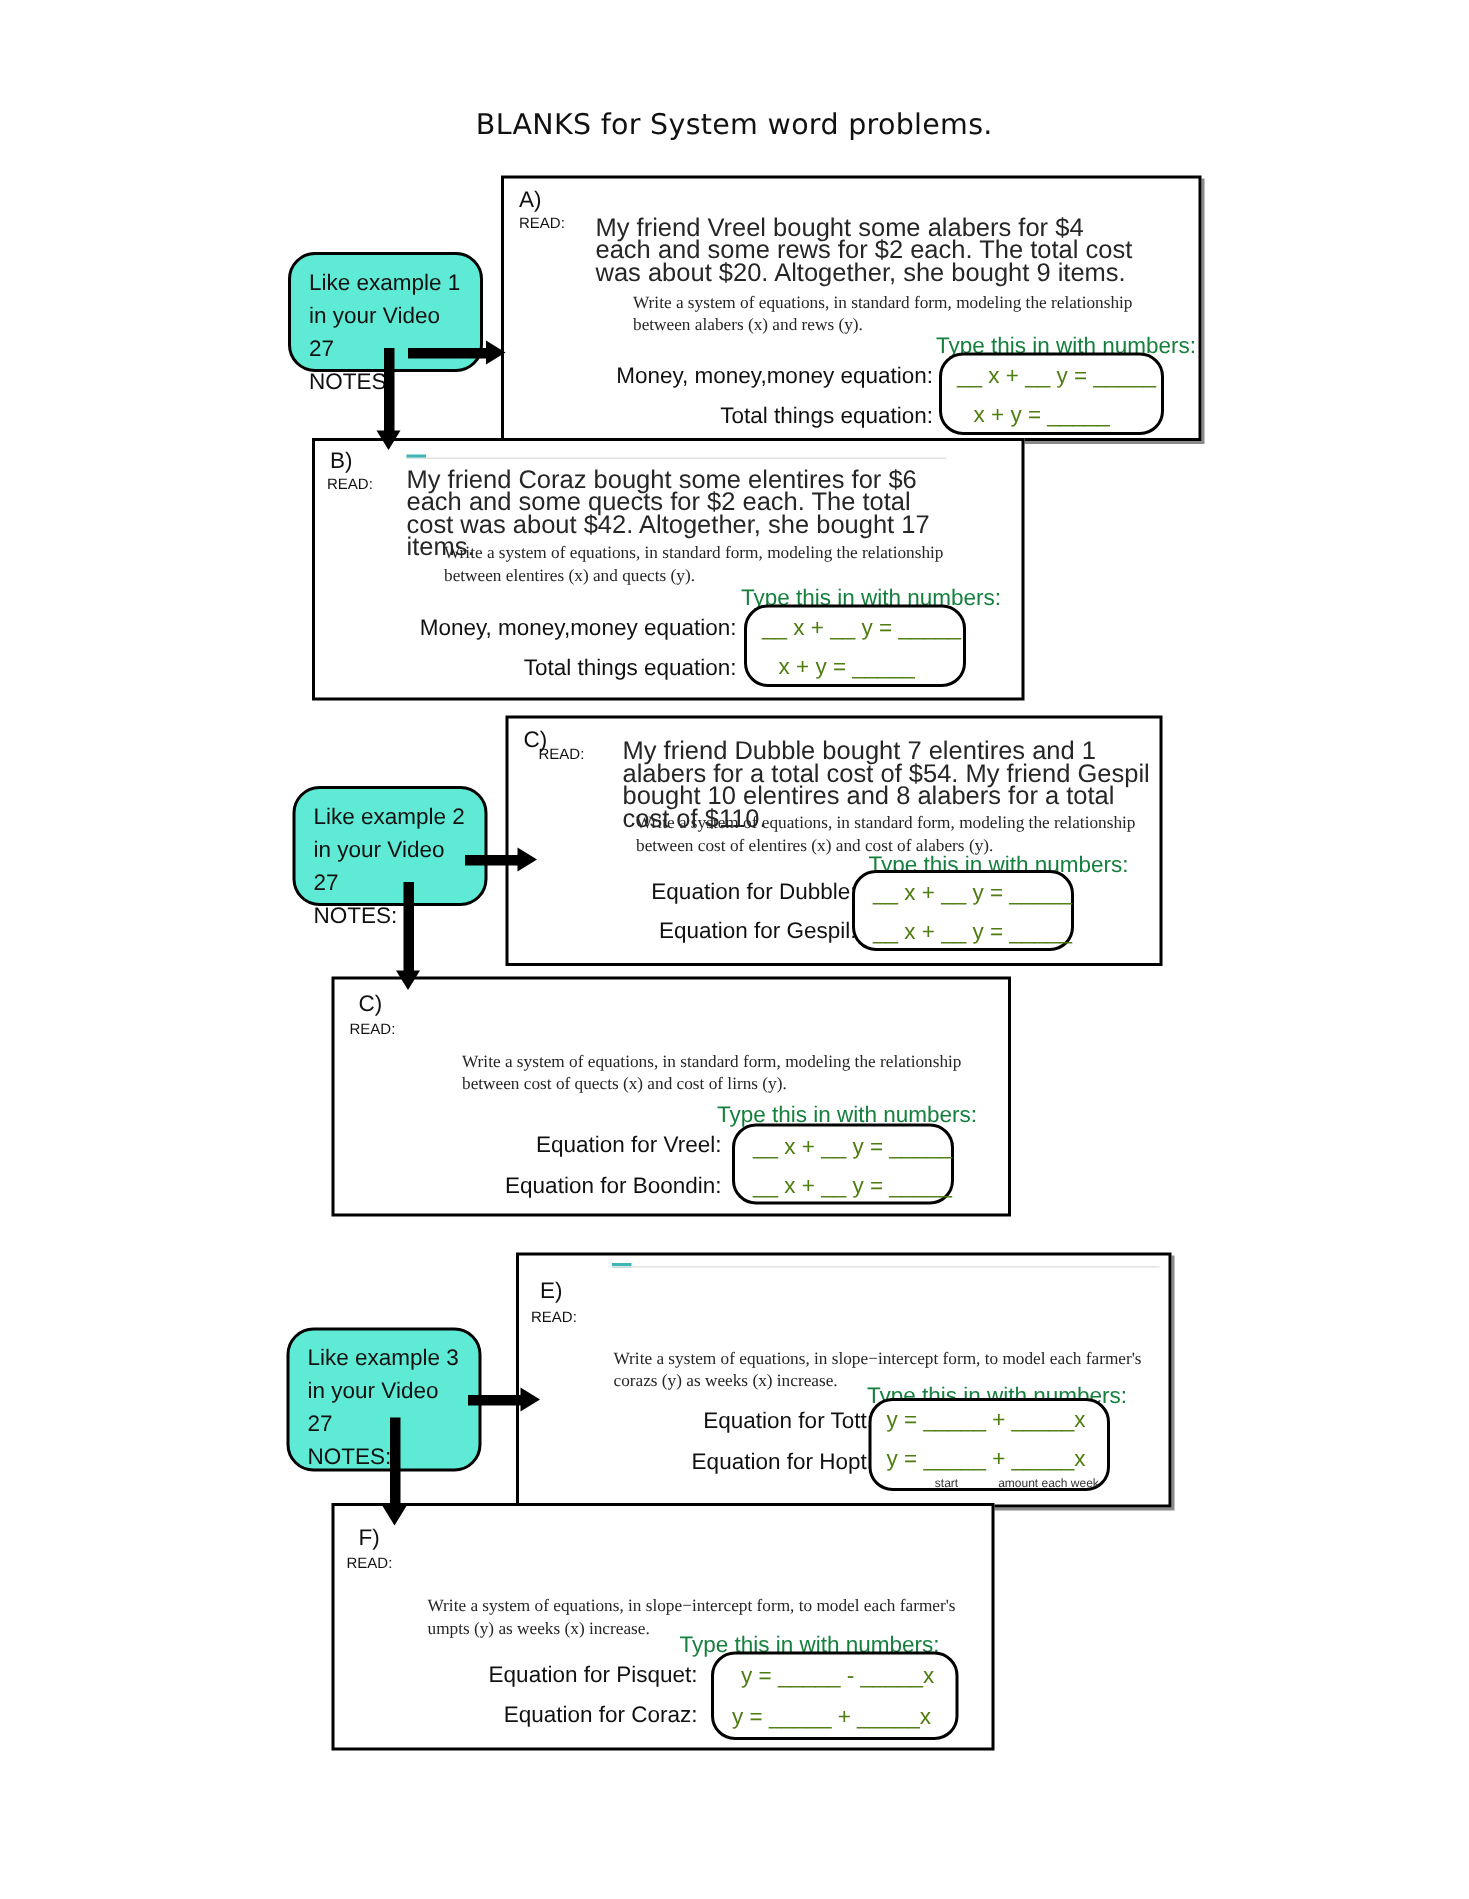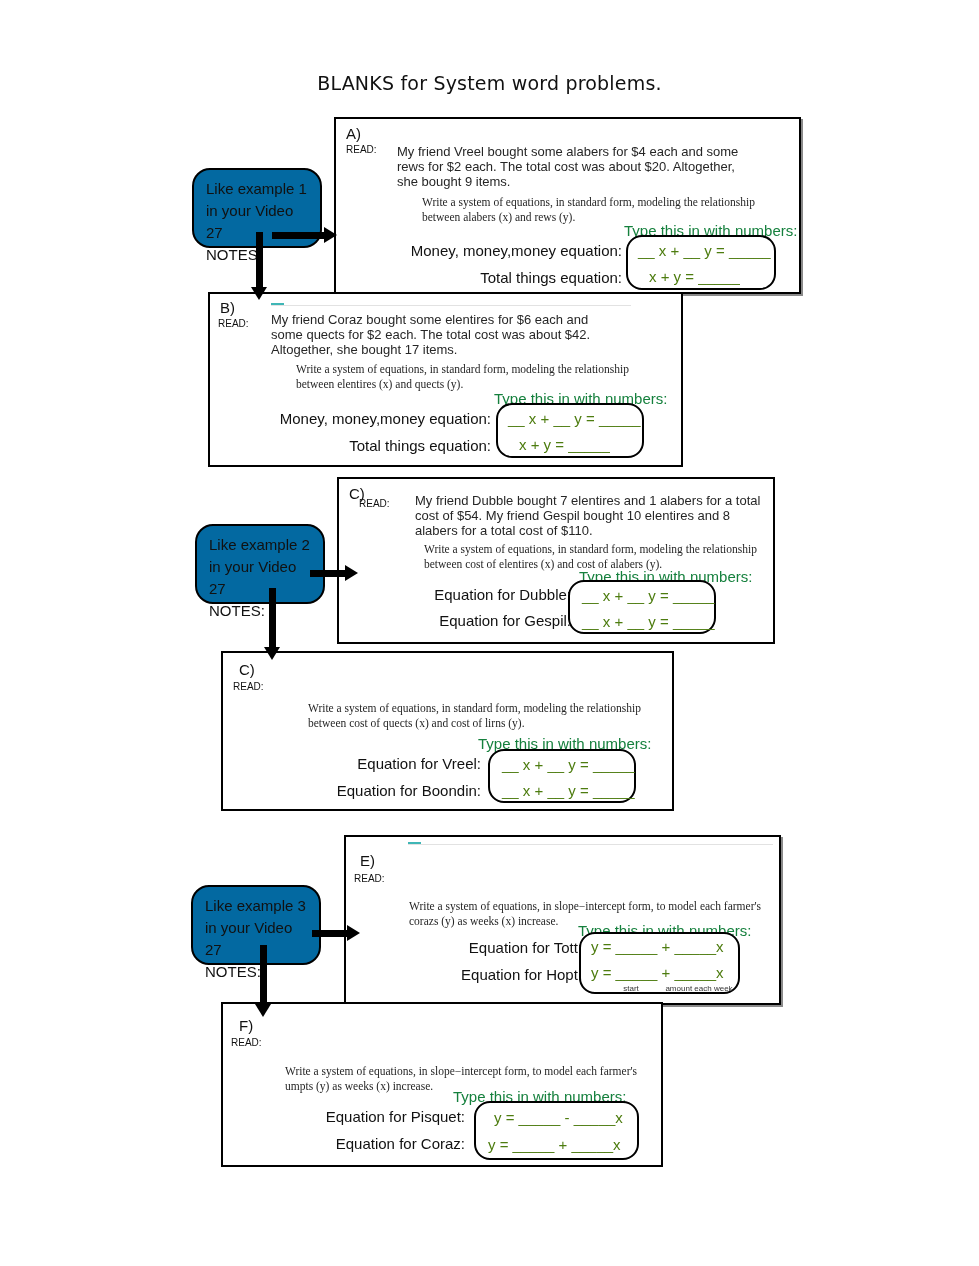--- a/index.html
+++ b/index.html
@@ -13,35 +13,35 @@
 
   
   .pbox{position:absolute;background:#fff;border:2.5px solid #000;box-sizing:border-box;}
   .pbox.shadowed{box-shadow:2px 2px 0 0 #8a8a8a;}
 
   .letter{position:absolute;font-size:15px;color:#111;}
   .readlbl{position:absolute;font-size:10px;color:#111;}
   .tealdash{position:absolute;width:13px;height:3px;background:#3fb6b6;}
   .hairline{position:absolute;height:1px;background:#e2e2e2;}
 
-  .story{position:absolute;font-size:13px;line-height:15px;color:#262626;}
+  .story{position:absolute;font-size:17px;line-height:15px;color:#262626;}
   .instr{position:absolute;font-size:11.5px;line-height:15px;color:#262626;font-family:Liberation Serif, serif;}
 
   .typein{position:absolute;font-size:15px;color:#15803d;white-space:nowrap;}
 
   .eqlabel{position:absolute;font-size:15px;color:#111;white-space:nowrap;text-align:right;}
 
   
   .ansbox{position:absolute;border:2.5px solid #000;border-radius:16px;background:#fff;
           box-sizing:border-box;}
   .ansrow{position:absolute;font-size:15px;color:#4d7c0f;white-space:nowrap;}
   .sub{position:absolute;font-size:8px;color:#333;white-space:nowrap;text-align:center;}
 
   
-  .bubble{position:absolute;border:2.5px solid #000;border-radius:18px;background:#0369a1;
+  .bubble{position:absolute;border:2.5px solid #000;border-radius:18px;background:#5eead4;
           box-sizing:border-box;padding:8px 10px 6px 12px;
           font-size:15px;line-height:22px;color:#111;z-index:5;}
 
   
   .arrow-r{position:absolute;z-index:6;}
   .arrow-r .shaft{position:absolute;left:0;top:5px;height:7px;background:#000;}
   .arrow-r .head{position:absolute;top:0;width:0;height:0;
                  border-top:8.5px solid transparent;border-bottom:8.5px solid transparent;
                  border-left:13px solid #000;}
   .arrow-d{position:absolute;z-index:6;}
@@ -163,21 +163,21 @@
 </div>
 <div class="arrow-r" style="left:310px;top:565px;width:48px;height:17px;">
   <div class="shaft" style="width:36px;"></div>
   <div class="head" style="left:35px;"></div>
 </div>
 <div class="arrow-d" style="left:264px;top:588px;width:17px;height:72px;">
   <div class="shaft" style="height:60px;"></div>
   <div class="head" style="top:59px;"></div>
 </div>
 
-<div class="bubble" style="left:191px;top:885px;width:130px;height:80px;">
+<div class="bubble" style="left:191px;top:885px;width:130px;height:96px;">
   <div>Like example 3</div>
   <div>in your Video 27</div>
   <div>NOTES:</div>
 </div>
 <div class="arrow-r" style="left:312px;top:925px;width:48px;height:17px;">
   <div class="shaft" style="width:36px;"></div>
   <div class="head" style="left:35px;"></div>
 </div>
 <div class="arrow-d" style="left:255px;top:945px;width:17px;height:72px;">
   <div class="shaft" style="height:60px;"></div>

